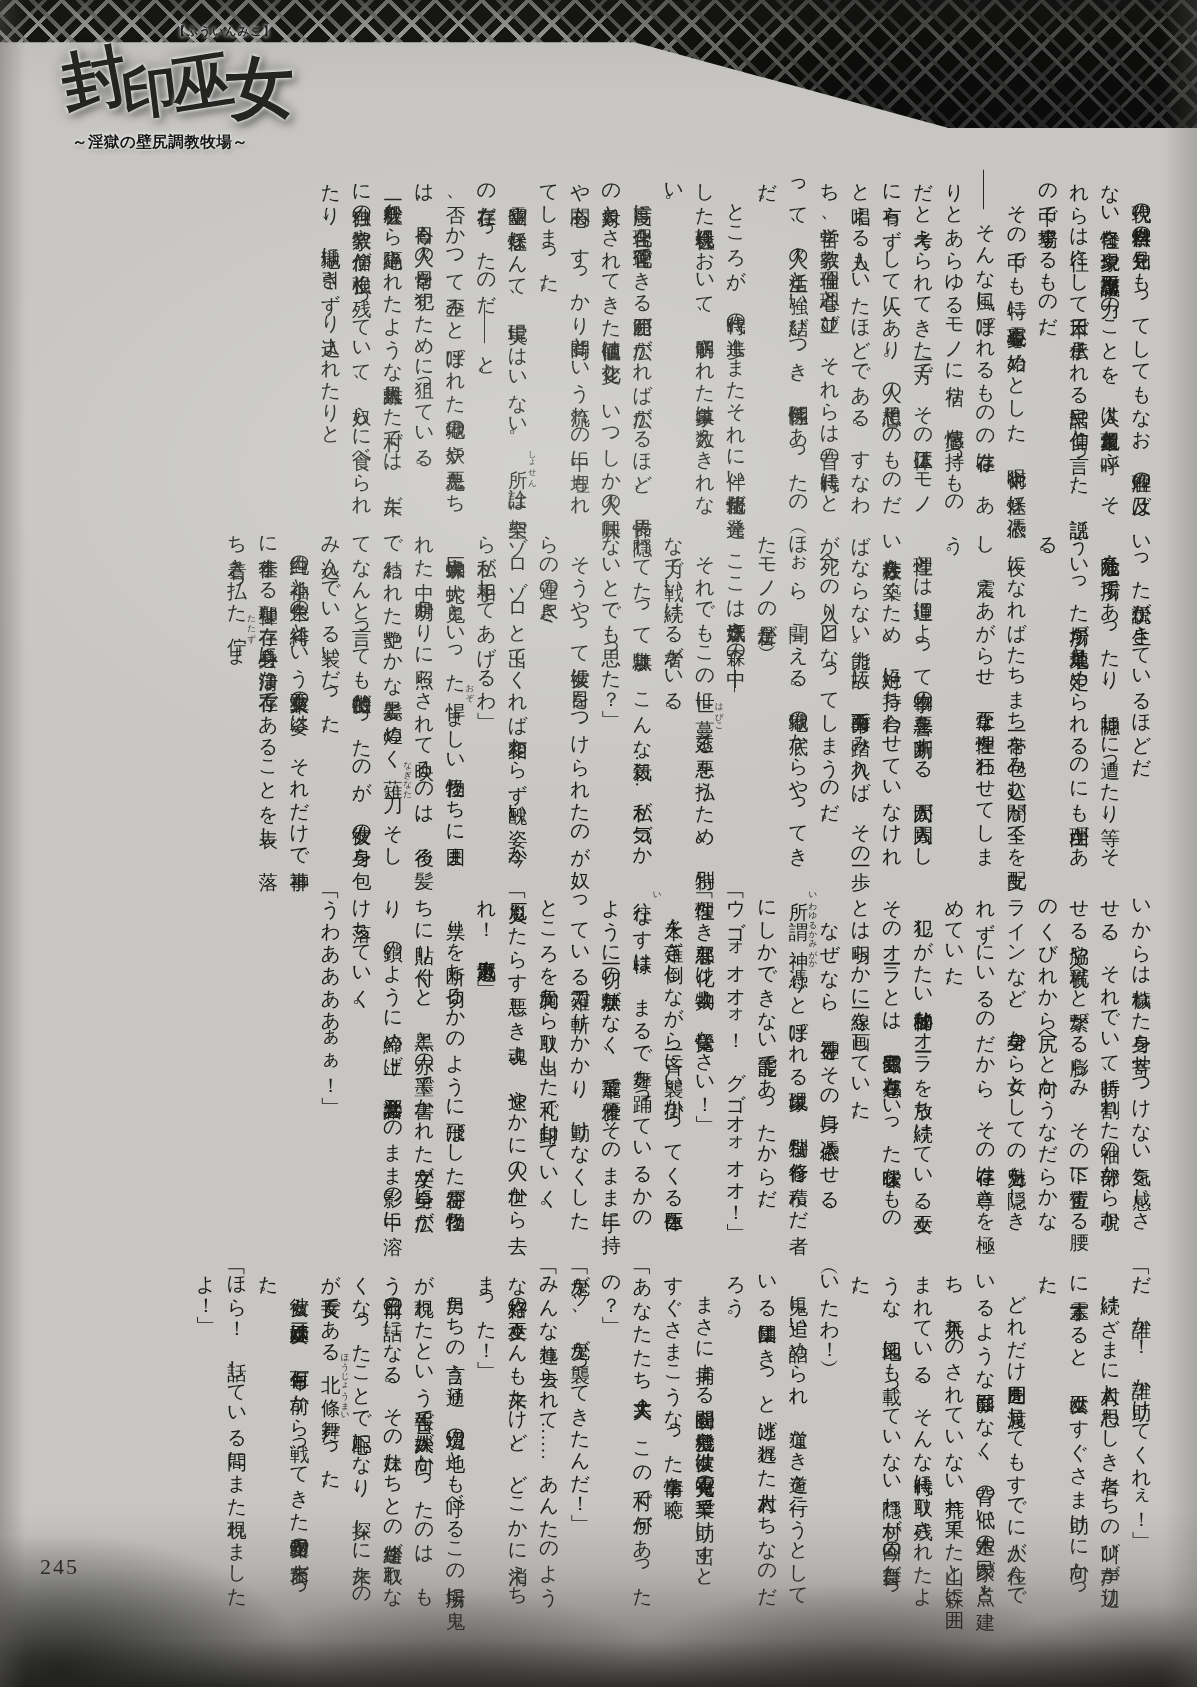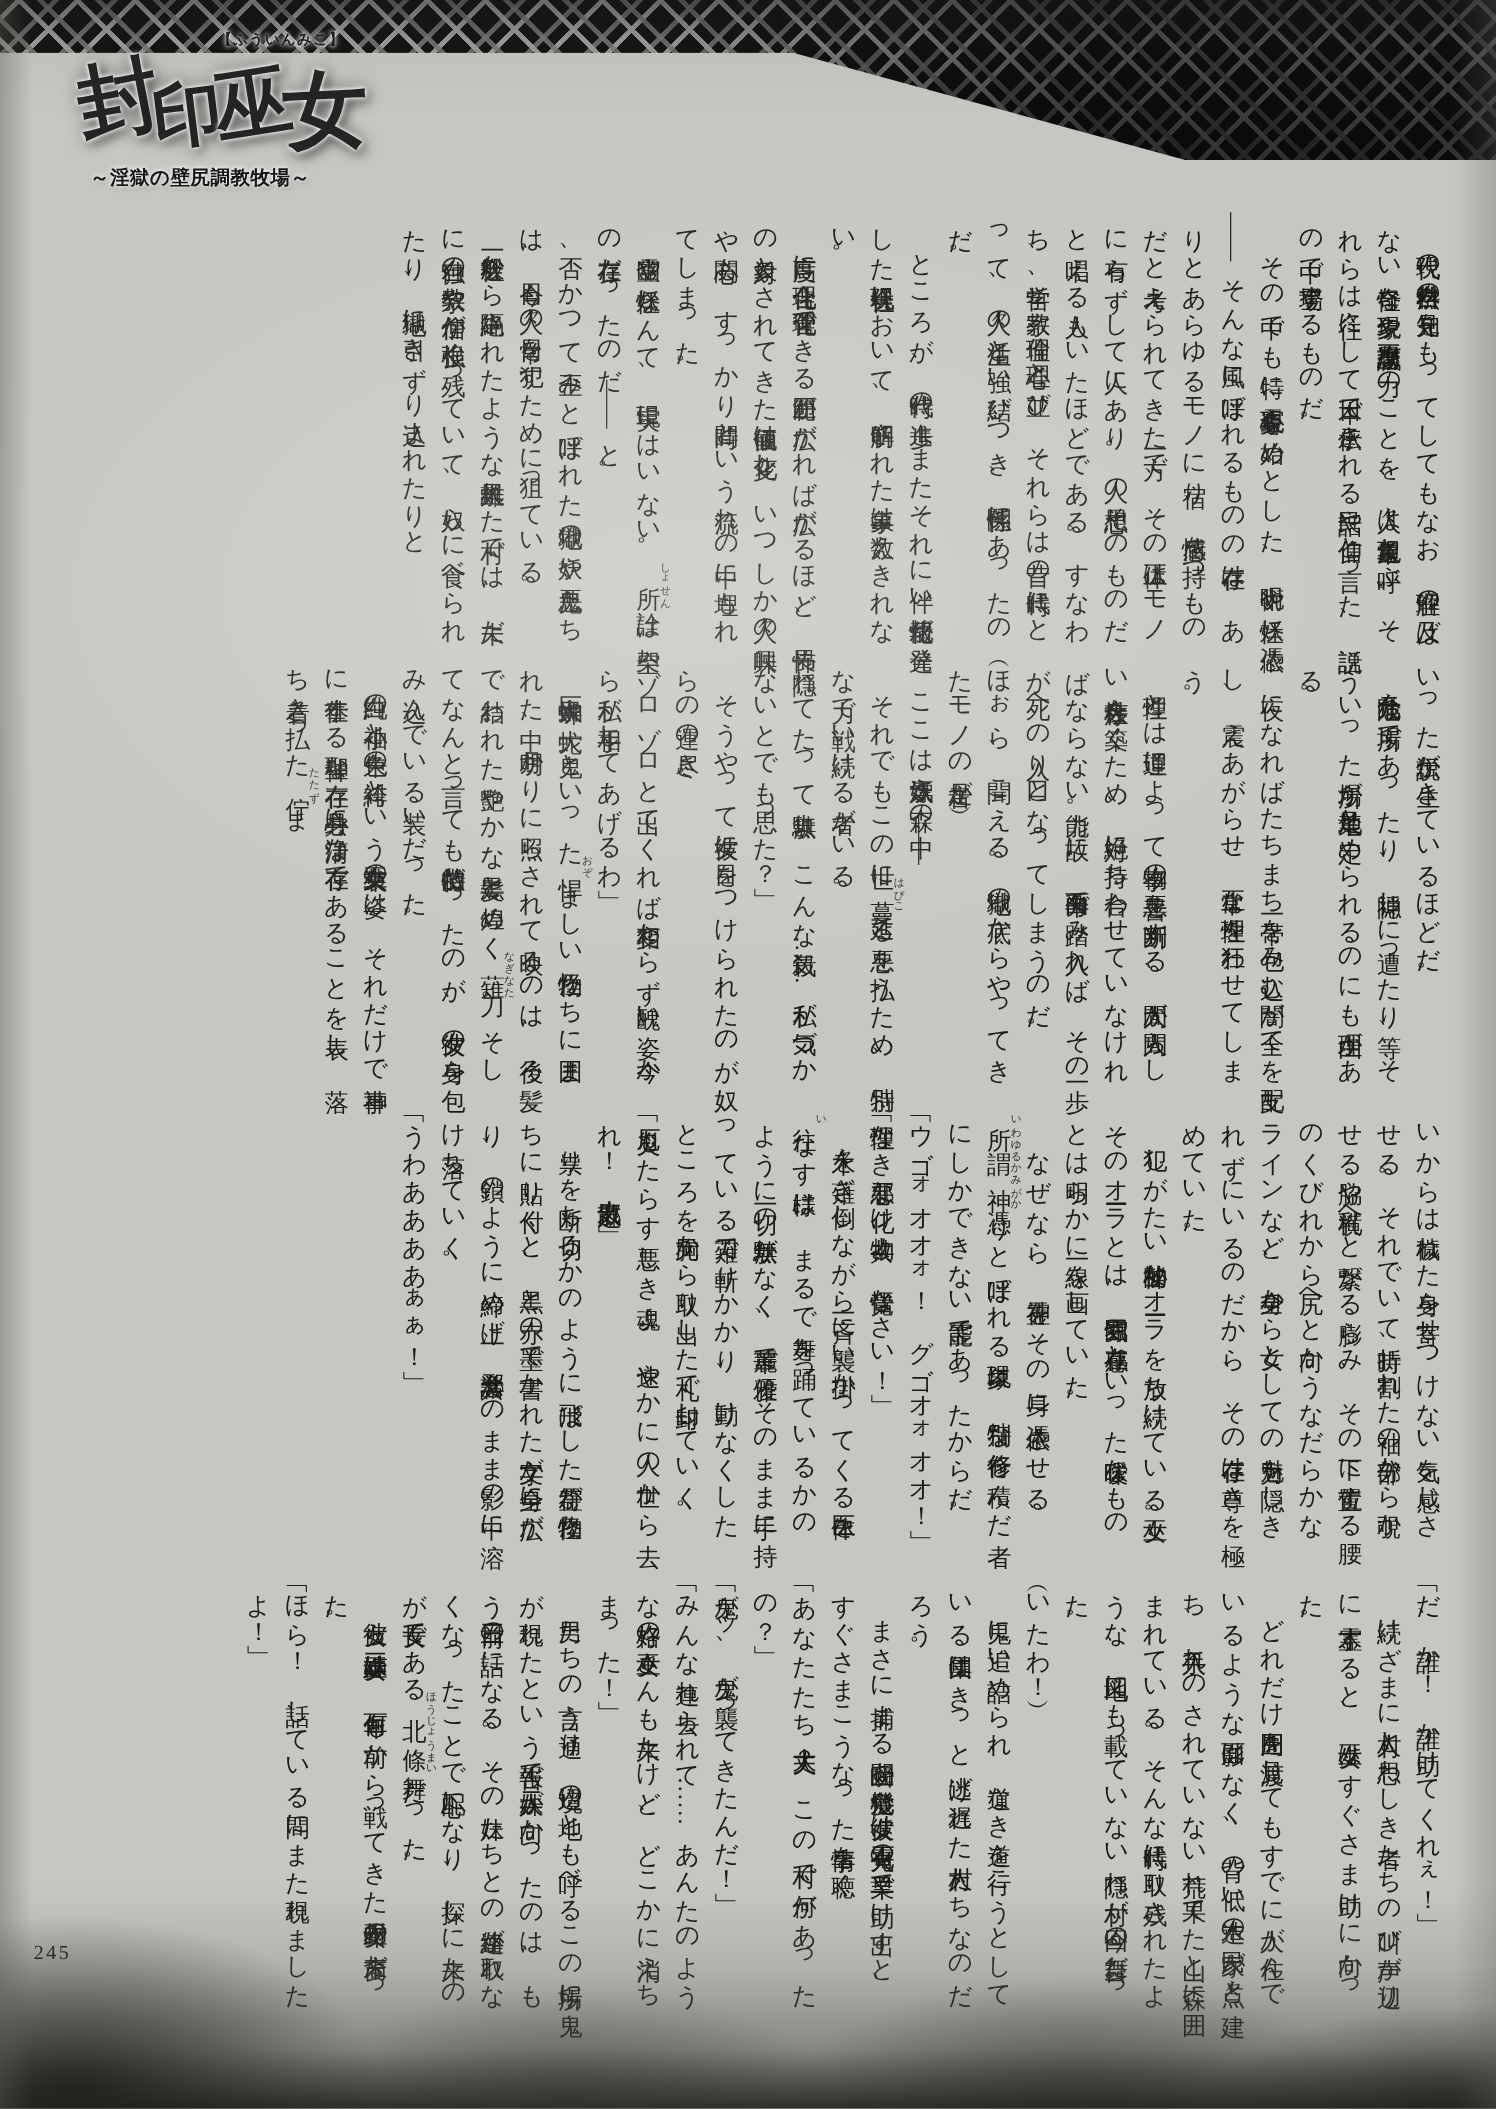--- a/index.html
+++ b/index.html
@@ -69,22 +69,22 @@
     font-size:19.5px;line-height:1.6;color:#1b1b19;
     font-family:"Liberation Serif","DejaVu Serif",serif;
   }
   .band ruby rt{font-size:8.5px;letter-spacing:0;color:#2a2a28;}
   #band0{top:170px;}
   #band1{top:522px;}
   #band2{top:886px;}
   #band3{top:1262px;}
   
   .page-number{
-    position:absolute;left:27px;top:1554px;z-index:45;
-    font-size:16px;letter-spacing:2px;color:#2b2a28;
+    position:absolute;left:40px;top:1554px;z-index:45;
+    font-size:22px;letter-spacing:2px;color:#2b2a28;
     font-family:"Liberation Serif","DejaVu Serif",serif;
   }
 </style>
 </head>
 <body>
 
 <div class="header">
   <div class="header-paper-wedge"></div>
 </div>
 

